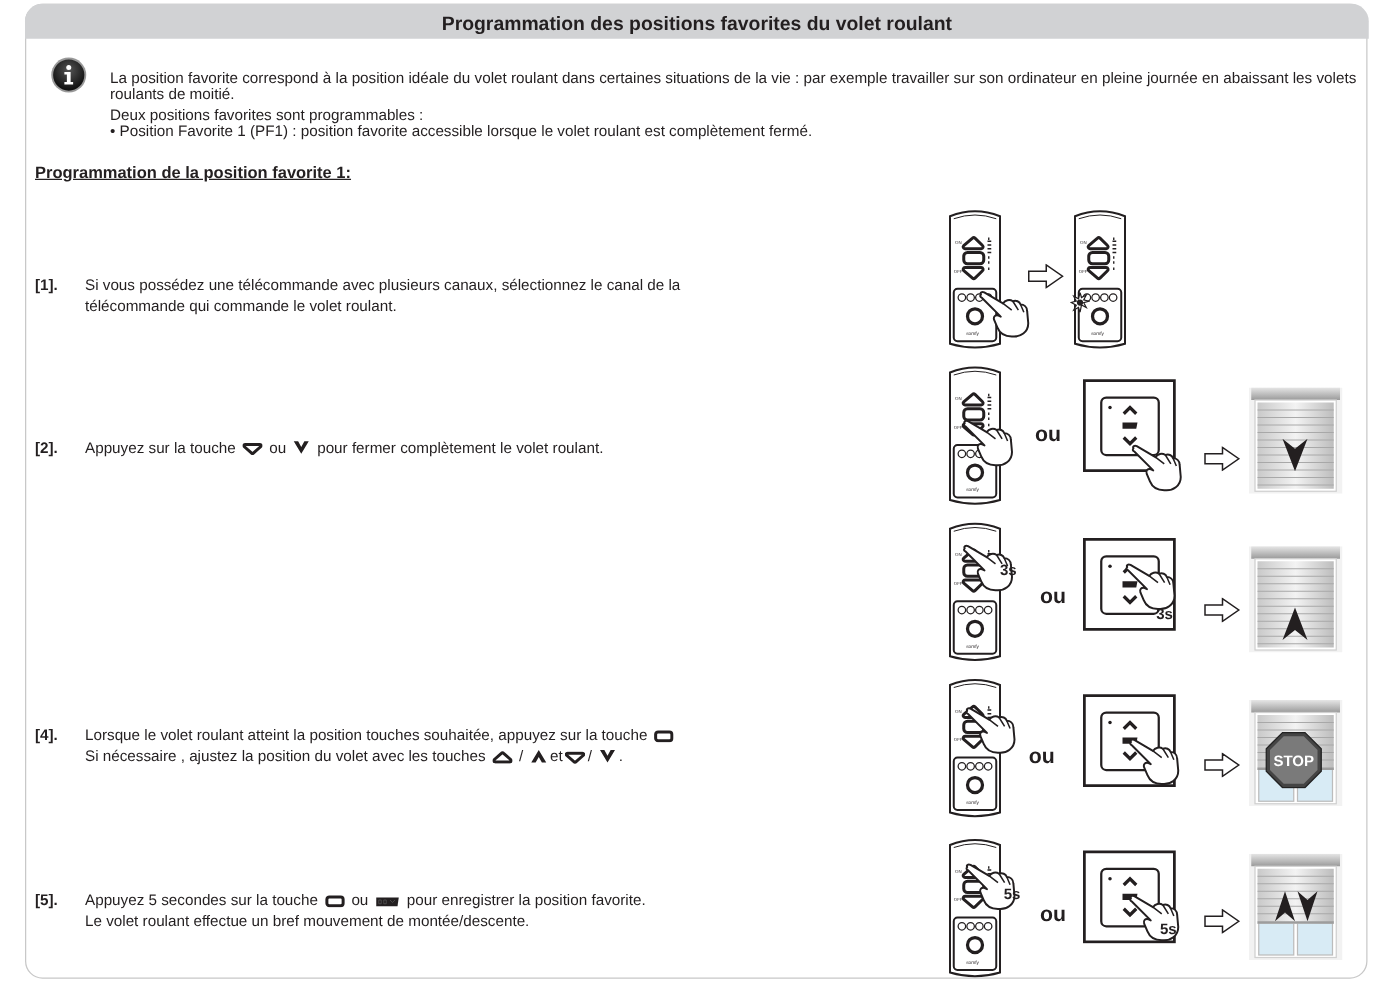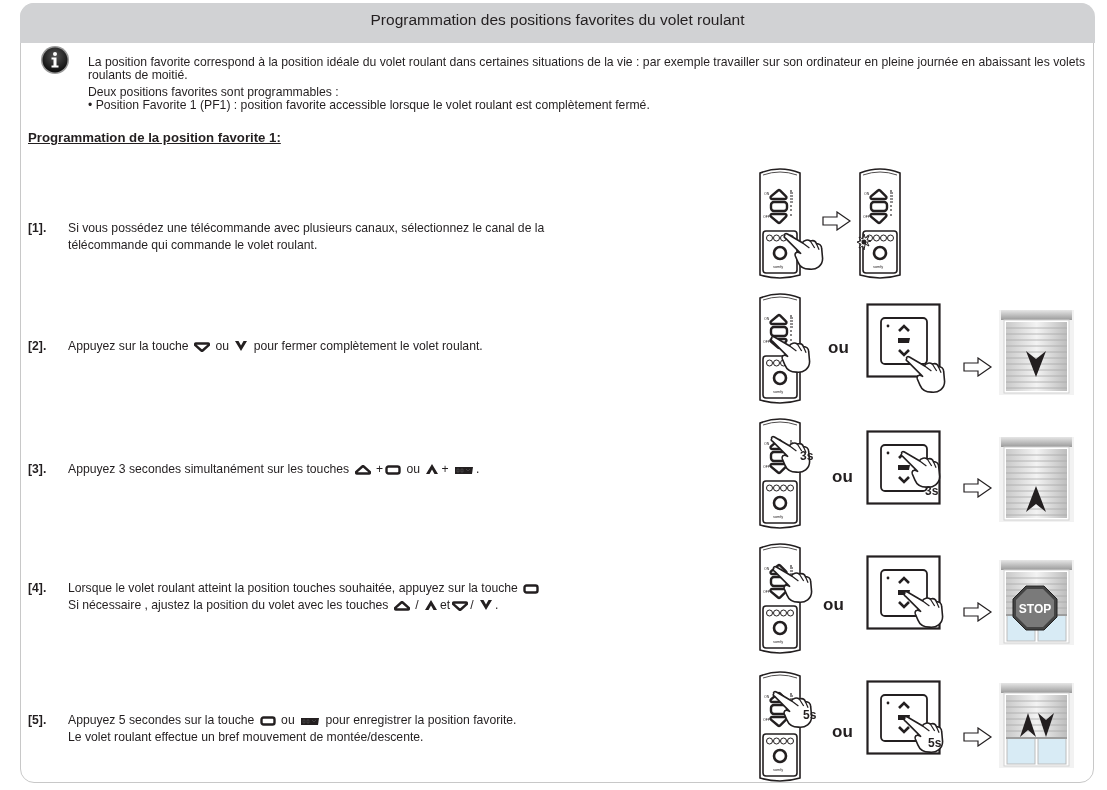--- a/index.html
+++ b/index.html
@@ -1,22 +1,22 @@
 <!DOCTYPE html>
 <html><head>
 <meta charset="utf-8">
 <style>
   html, body { margin:0; padding:0; background:#ffffff; }
   body { width:1107px; height:790px; position:relative; overflow:hidden;
          font-family:"Liberation Sans", sans-serif; color:#231f20; }
   .frame { position:absolute; left:20px; top:3px; width:1074px; height:780px;
            border:1px solid #c8c8c8; border-radius:14px; box-sizing:border-box; }
-  .header { position:absolute; left:20px; top:3px; width:1075px; height:40px;
+  .header { position:absolute; left:20px; top:3px; width:1075px; height:28px;
             background:#d1d2d4; border-radius:14px 14px 0 0;
-            text-align:center; font-weight:normal; font-size:15.5px; line-height:34px; color:#231f20; }
+            text-align:center; font-weight:bold; font-size:15.5px; line-height:34px; color:#231f20; }
   .info-icon { position:absolute; left:40px; top:45px; width:30px; height:30px; }
   .intro { position:absolute; left:88px; top:56px; width:997px; font-size:12.2px; line-height:13.3px; }
   .intro p { margin:0; }
   .intro .justify { text-align:justify; text-align-last:left; }
   .intro .gap { margin-top:3px; }
   .subheading { position:absolute; left:28px; top:130px; font-size:13.2px; font-weight:bold;
                 text-decoration:underline; color:#231f20; }
   .step { position:absolute; left:28px; font-size:12.2px; line-height:16.5px; width:700px;margin-top:32px; }
   .step .num { font-weight:bold; display:inline-block; width:40px; }
   .step .line2 { padding-left:40px; }
@@ -157,47 +157,33 @@
       <rect x="7" y="54" width="61" height="2" fill="#9d9d9d"></rect>
     </symbol>
   </defs>
 </svg>
 
 <div class="step" style="top:188px">
   <div><span class="num">[1].</span><span>Si vous possédez une télécommande avec plusieurs canaux, sélectionnez le canal de la</span></div>
   <div class="line2">télécommande qui commande le volet roulant.</div>
 </div>
 
-<div class="step" style="top:306px">
+<div class="step" style="top:318px">
   <span class="num">[2].</span><span>Appuyez sur la touche</span>
   <svg class="ico" width="16" height="10">
       <use href="#sym-down"></use>
     </svg>
   <span>ou</span>
   <svg class="ico" width="14" height="12">
       <use href="#sym-chev-down"></use>
     </svg>
   <span>pour fermer complètement le volet roulant.</span>
 </div>
 
 <div class="step" style="top:429px">
-  <div><span class="num">[3].</span><span>Appuyez 3 secondes simultanément sur les touches</span>
-  <svg class="ico" width="16" height="10">
-        <use href="#sym-up"></use>
-      </svg>
-  <span>+</span><svg class="ico" width="16" height="10">
-        <use href="#sym-stop"></use>
-      </svg>
-  <span>ou</span>
-  <svg class="ico" width="14" height="12">
-        <use href="#sym-chev-up"></use>
-      </svg><span>+</span>
-  <svg class="ico" width="20" height="10">
-        <use href="#sym-my"></use>
-      </svg><span>.</span></div>
 </div>
 
 <div class="step" style="top:548px">
   <div><span class="num">[4].</span><span>Lorsque le volet roulant atteint la position touches souhaitée, appuyez sur la touche</span>
   <svg class="ico" width="16" height="10">
         <use href="#sym-stop"></use>
       </svg></div>
   <div class="line2"><span>Si nécessaire , ajustez la position du volet avec les touches</span>
   <svg class="ico" width="16" height="10">
         <use href="#sym-up"></use>

